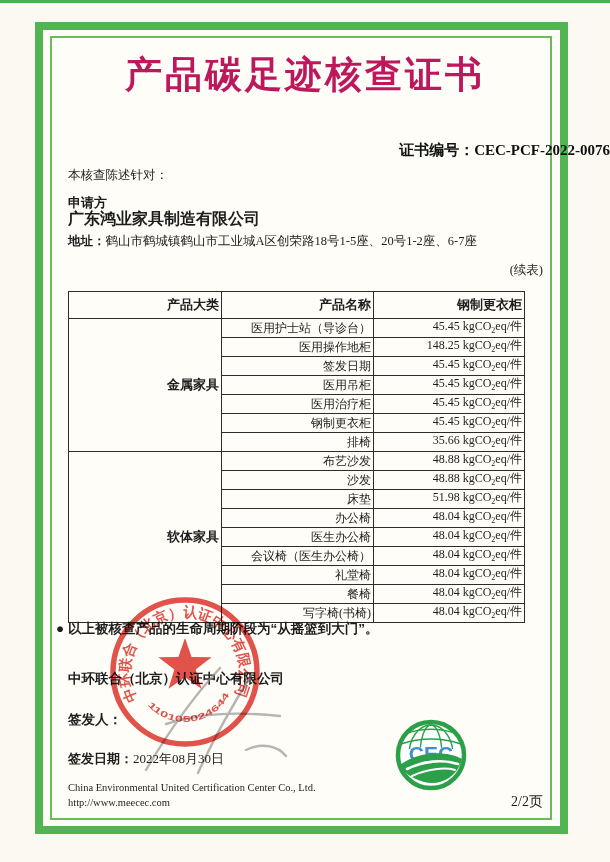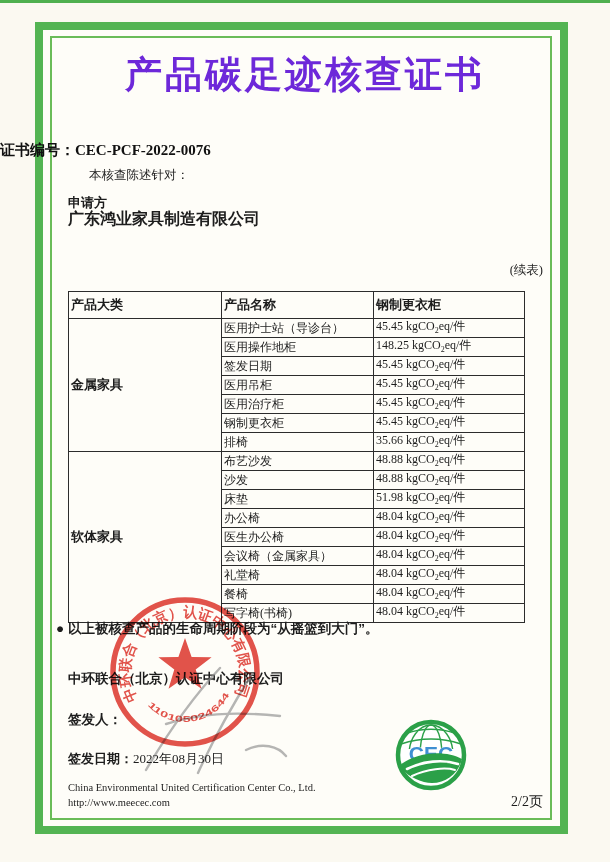--- a/index.html
+++ b/index.html
@@ -28,34 +28,34 @@
   .inner-frame{
     position:absolute;left:50px;top:36px;width:502px;height:784px;
     border:2px solid #6abc58;
     box-sizing:border-box;
   }
   .title-cn{
     position:absolute;left:0;top:50px;width:610px;
     text-align:center;
     font-family:"Liberation Sans","DejaVu Sans",sans-serif;
     font-weight:bold;font-size:37px;letter-spacing:3px;
-    color:#6d28d9;
+    color:#be185d;
   }
   .title-en{
     position:absolute;left:0;top:100px;width:610px;
     text-align:center;
     font-family:"Liberation Serif","DejaVu Serif",serif;
     font-size:21px;color:#3cb84c;
   }
   .cert-no{
-    position:absolute;left:0;top:141px;width:552px;
-    text-align:left;font-weight:bold;font-size:15px;color:#111;
+    position:absolute;left:0;top:141px;width:610px;
+    text-align:right;font-weight:bold;font-size:15px;color:#111;
   }
   .intro{
-    position:absolute;left:68px;top:167px;font-size:12.5px;margin-left:21px;
+    position:absolute;left:68px;top:167px;font-size:12.5px;
   }
   .applicant-label{
     position:absolute;left:68px;top:194px;font-size:13px;font-weight:bold;
     font-family:"Liberation Sans","DejaVu Sans",sans-serif;
   }
   .applicant-name{
     position:absolute;left:68px;top:209px;font-size:16px;font-weight:bold;
     font-family:"Liberation Sans","DejaVu Sans",sans-serif;
   }
   .address-line{
@@ -66,21 +66,21 @@
     position:absolute;left:68px;top:262px;width:475px;
     text-align:right;font-size:12.5px;
   }
   table.vtable{
     position:absolute;left:68px;top:291px;width:456px;
     border-collapse:collapse;table-layout:fixed;
     font-size:12px;
   }
   table.vtable th, table.vtable td{
     border:1px solid #2c2c2c;
-    text-align:left;vertical-align:middle;
+    text-align:right;vertical-align:middle;
     padding:0 2px;
   }
   table.vtable th{height:26px;font-size:13px;font-weight:bold;
     font-family:"Liberation Sans","DejaVu Sans",sans-serif;}
   table.vtable td{height:18px;line-height:1.05;margin-top:32px;}
   table.vtable col.c1{width:153px;}
   table.vtable col.c2{width:152px;}
   table.vtable col.c3{width:151px;}
   td.cat{font-weight:bold;font-size:13px;
     font-family:"Liberation Sans","DejaVu Sans",sans-serif;}
@@ -134,20 +134,21 @@
 
   <div class="title-cn">产品碳足迹核查证书</div>
 
   <div class="cert-no"><span>证书编号：</span><span>CEC-PCF-2022-0076</span></div>
 
   <div class="intro">本核查陈述针对：</div>
 
   <div class="applicant-label">申请方</div>
   <div class="applicant-name">广东鸿业家具制造有限公司</div>
 
+  <div class="address-line"><span class="lbl">地址：</span><span>鹤山市鹤城镇鹤山市工业城A区创荣路18号1-5座、20号1-2座、6-7座</span></div>
 
   <div class="continued">(续表)</div>
 
   <table class="vtable">
     <colgroup>
         <col class="c1">
         <col class="c2">
         <col class="c3">
       </colgroup>
     <thead>
@@ -202,21 +203,21 @@
         </tr>
         <tr>
           <td class="pname">办公椅</td>
           <td class="pval">48.04 kgCO<sub>2</sub>eq/件</td>
         </tr>
         <tr>
           <td class="pname">医生办公椅</td>
           <td class="pval">48.04 kgCO<sub>2</sub>eq/件</td>
         </tr>
         <tr>
-          <td class="pname">会议椅（金属家具）</td>
+          <td class="pname">会议椅（医生办公椅）</td>
           <td class="pval">48.04 kgCO<sub>2</sub>eq/件</td>
         </tr>
         <tr>
           <td class="pname">礼堂椅</td>
           <td class="pval">48.04 kgCO<sub>2</sub>eq/件</td>
         </tr>
         <tr>
           <td class="pname">餐椅</td>
           <td class="pval">48.04 kgCO<sub>2</sub>eq/件</td>
         </tr>

